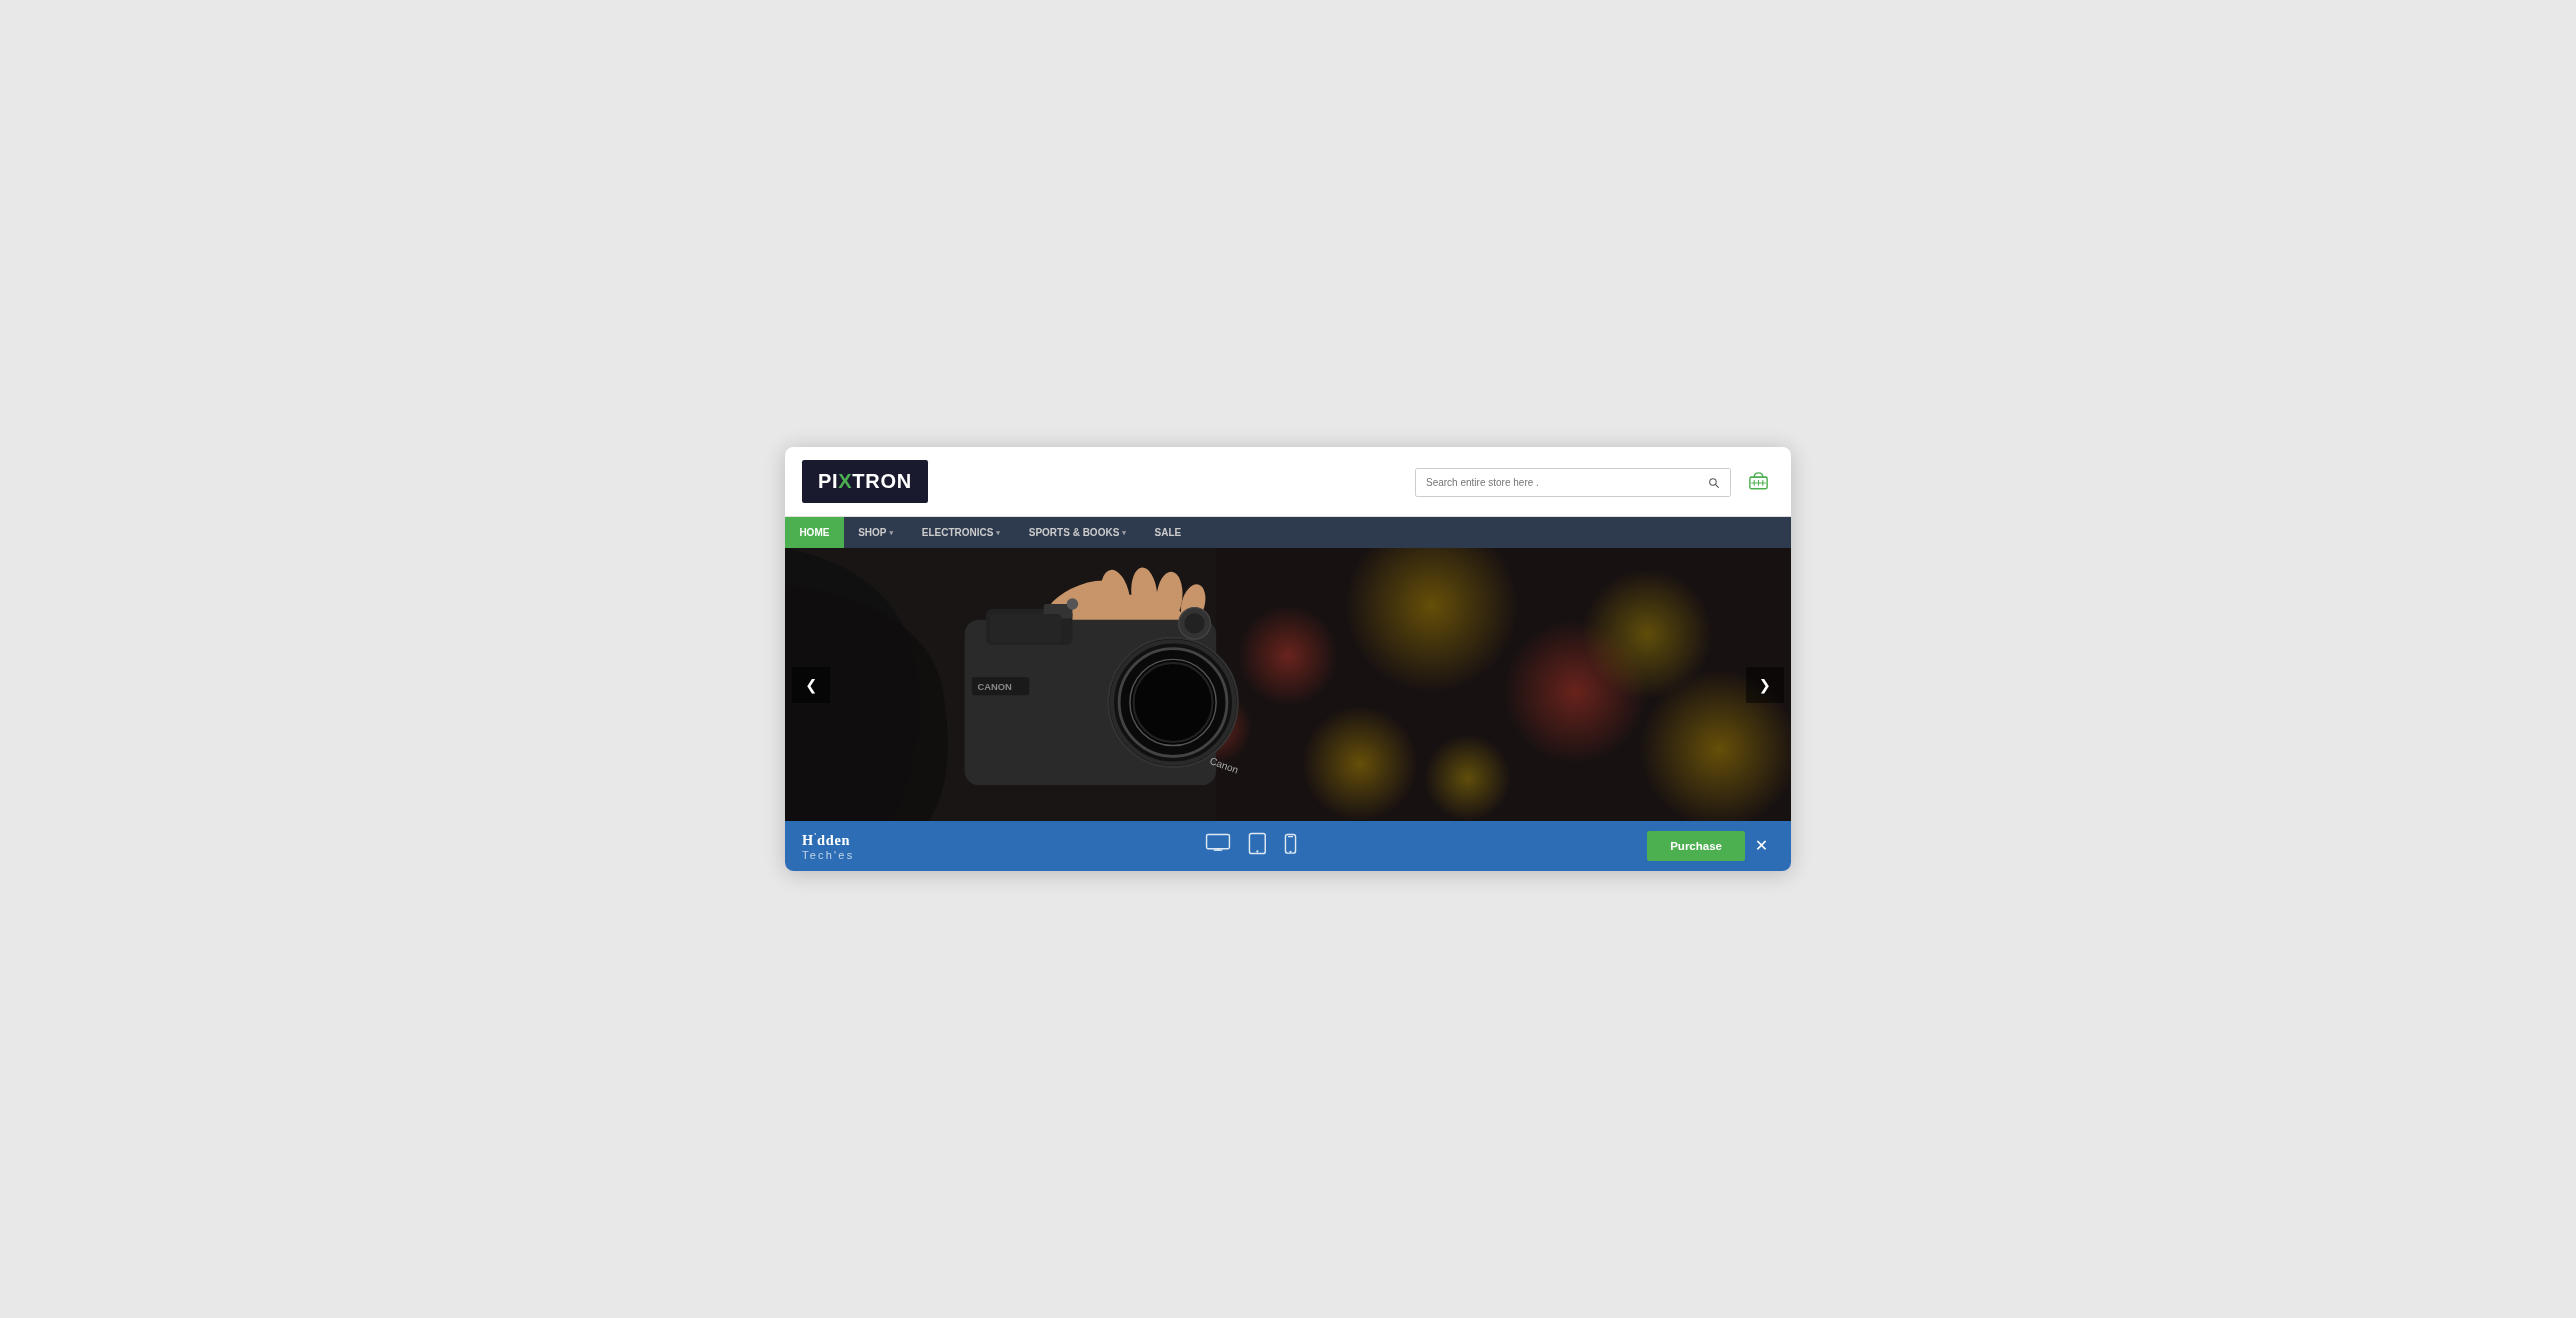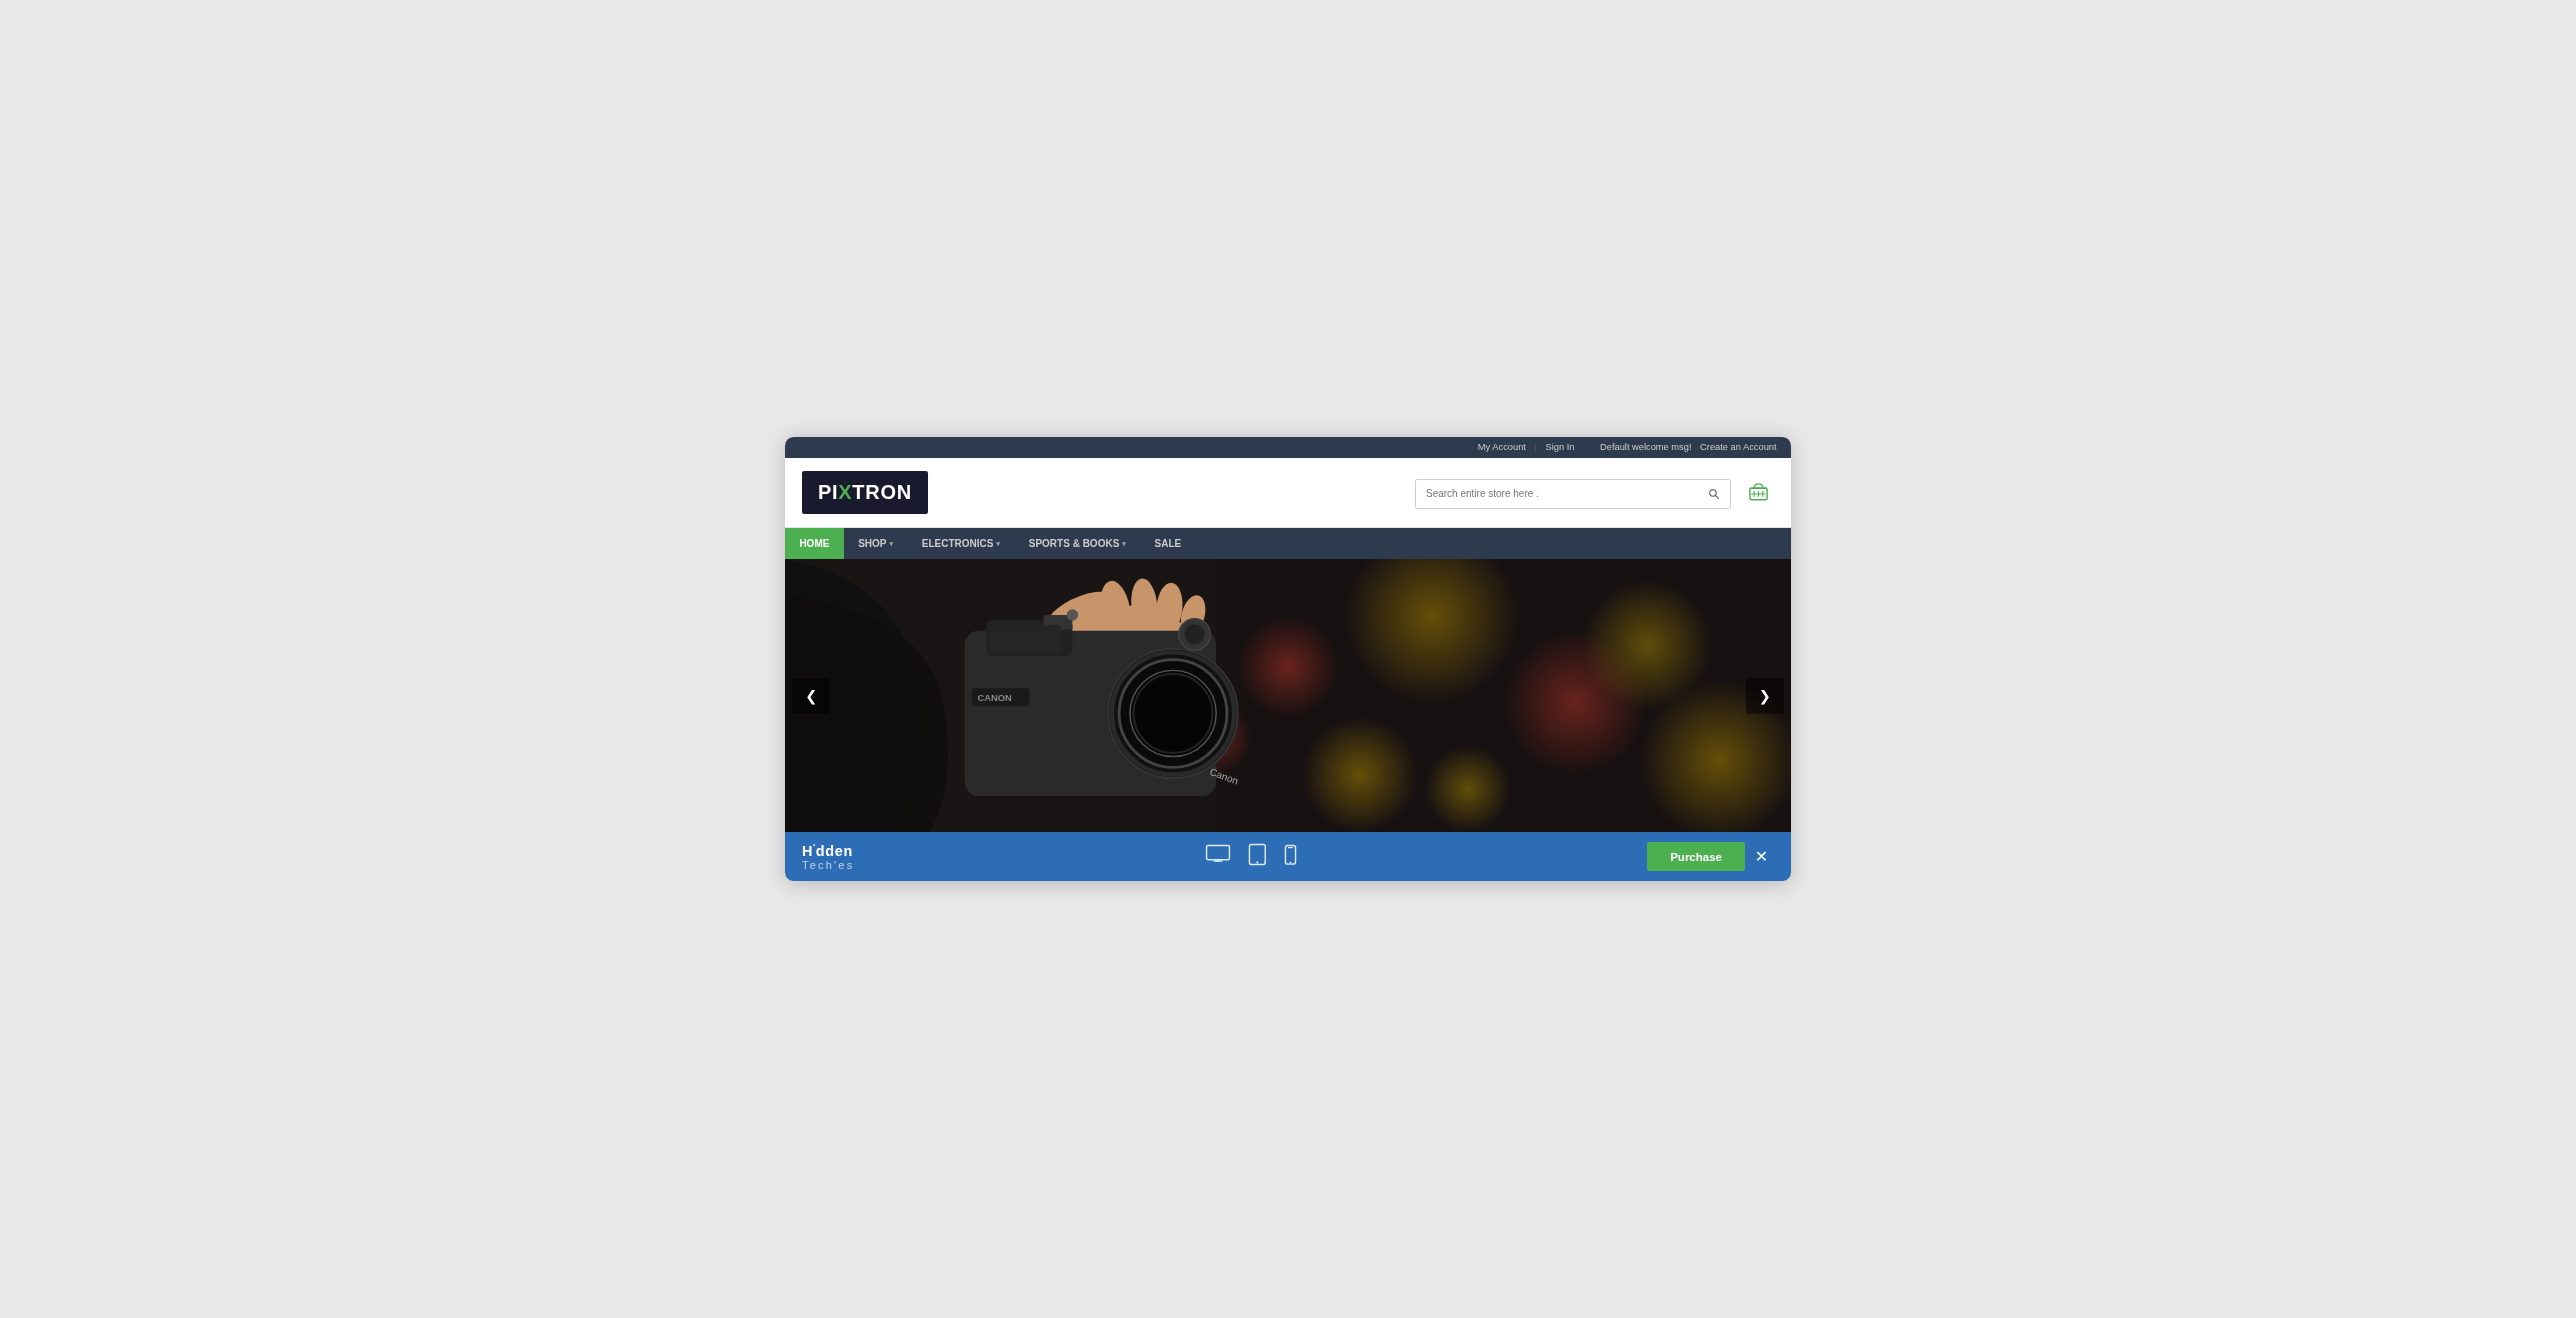--- a/index.html
+++ b/index.html
@@ -186,20 +186,21 @@
     }
     .hidden-techs-logo {
       display: flex;
       flex-direction: column;
     }
     .hidden-techs-logo .brand-name {
       color: #fff;
       font-size: 14.4px;
       font-weight: bold;
       letter-spacing: 0.7px;
+      font-family: Liberation Serif, serif;
     }
     .hidden-techs-logo .brand-name .apostrophe {
       color: #fff;
       font-size: 8.6px;
       vertical-align: super;
     }
     .hidden-techs-logo .sub-text {
       color: rgba(255,255,255,0.7);
       font-size: 11px;
       letter-spacing: 2.2px;
@@ -237,27 +238,20 @@
       font-size: 16px;
       cursor: pointer;
       padding: 2.9px 5.8px;
     }
   </style>
 </head>
 <body>
 
 <div class="browser-window">
 
-  <div class="top-bar">
-    <a href="#">My Account</a>
-    <span class="separator">|</span>
-    <a href="#">Sign In</a>
-    <span class="welcome-msg">Default welcome msg!</span>
-    <a href="#">Create an Account</a>
-  </div>
 
   <div class="header">
     <div class="logo-box">
       <span class="logo-text">
         PI<span class="ix">X</span>TRON
       </span>
     </div>
 
     <div class="search-area">
       <div class="search-box">

